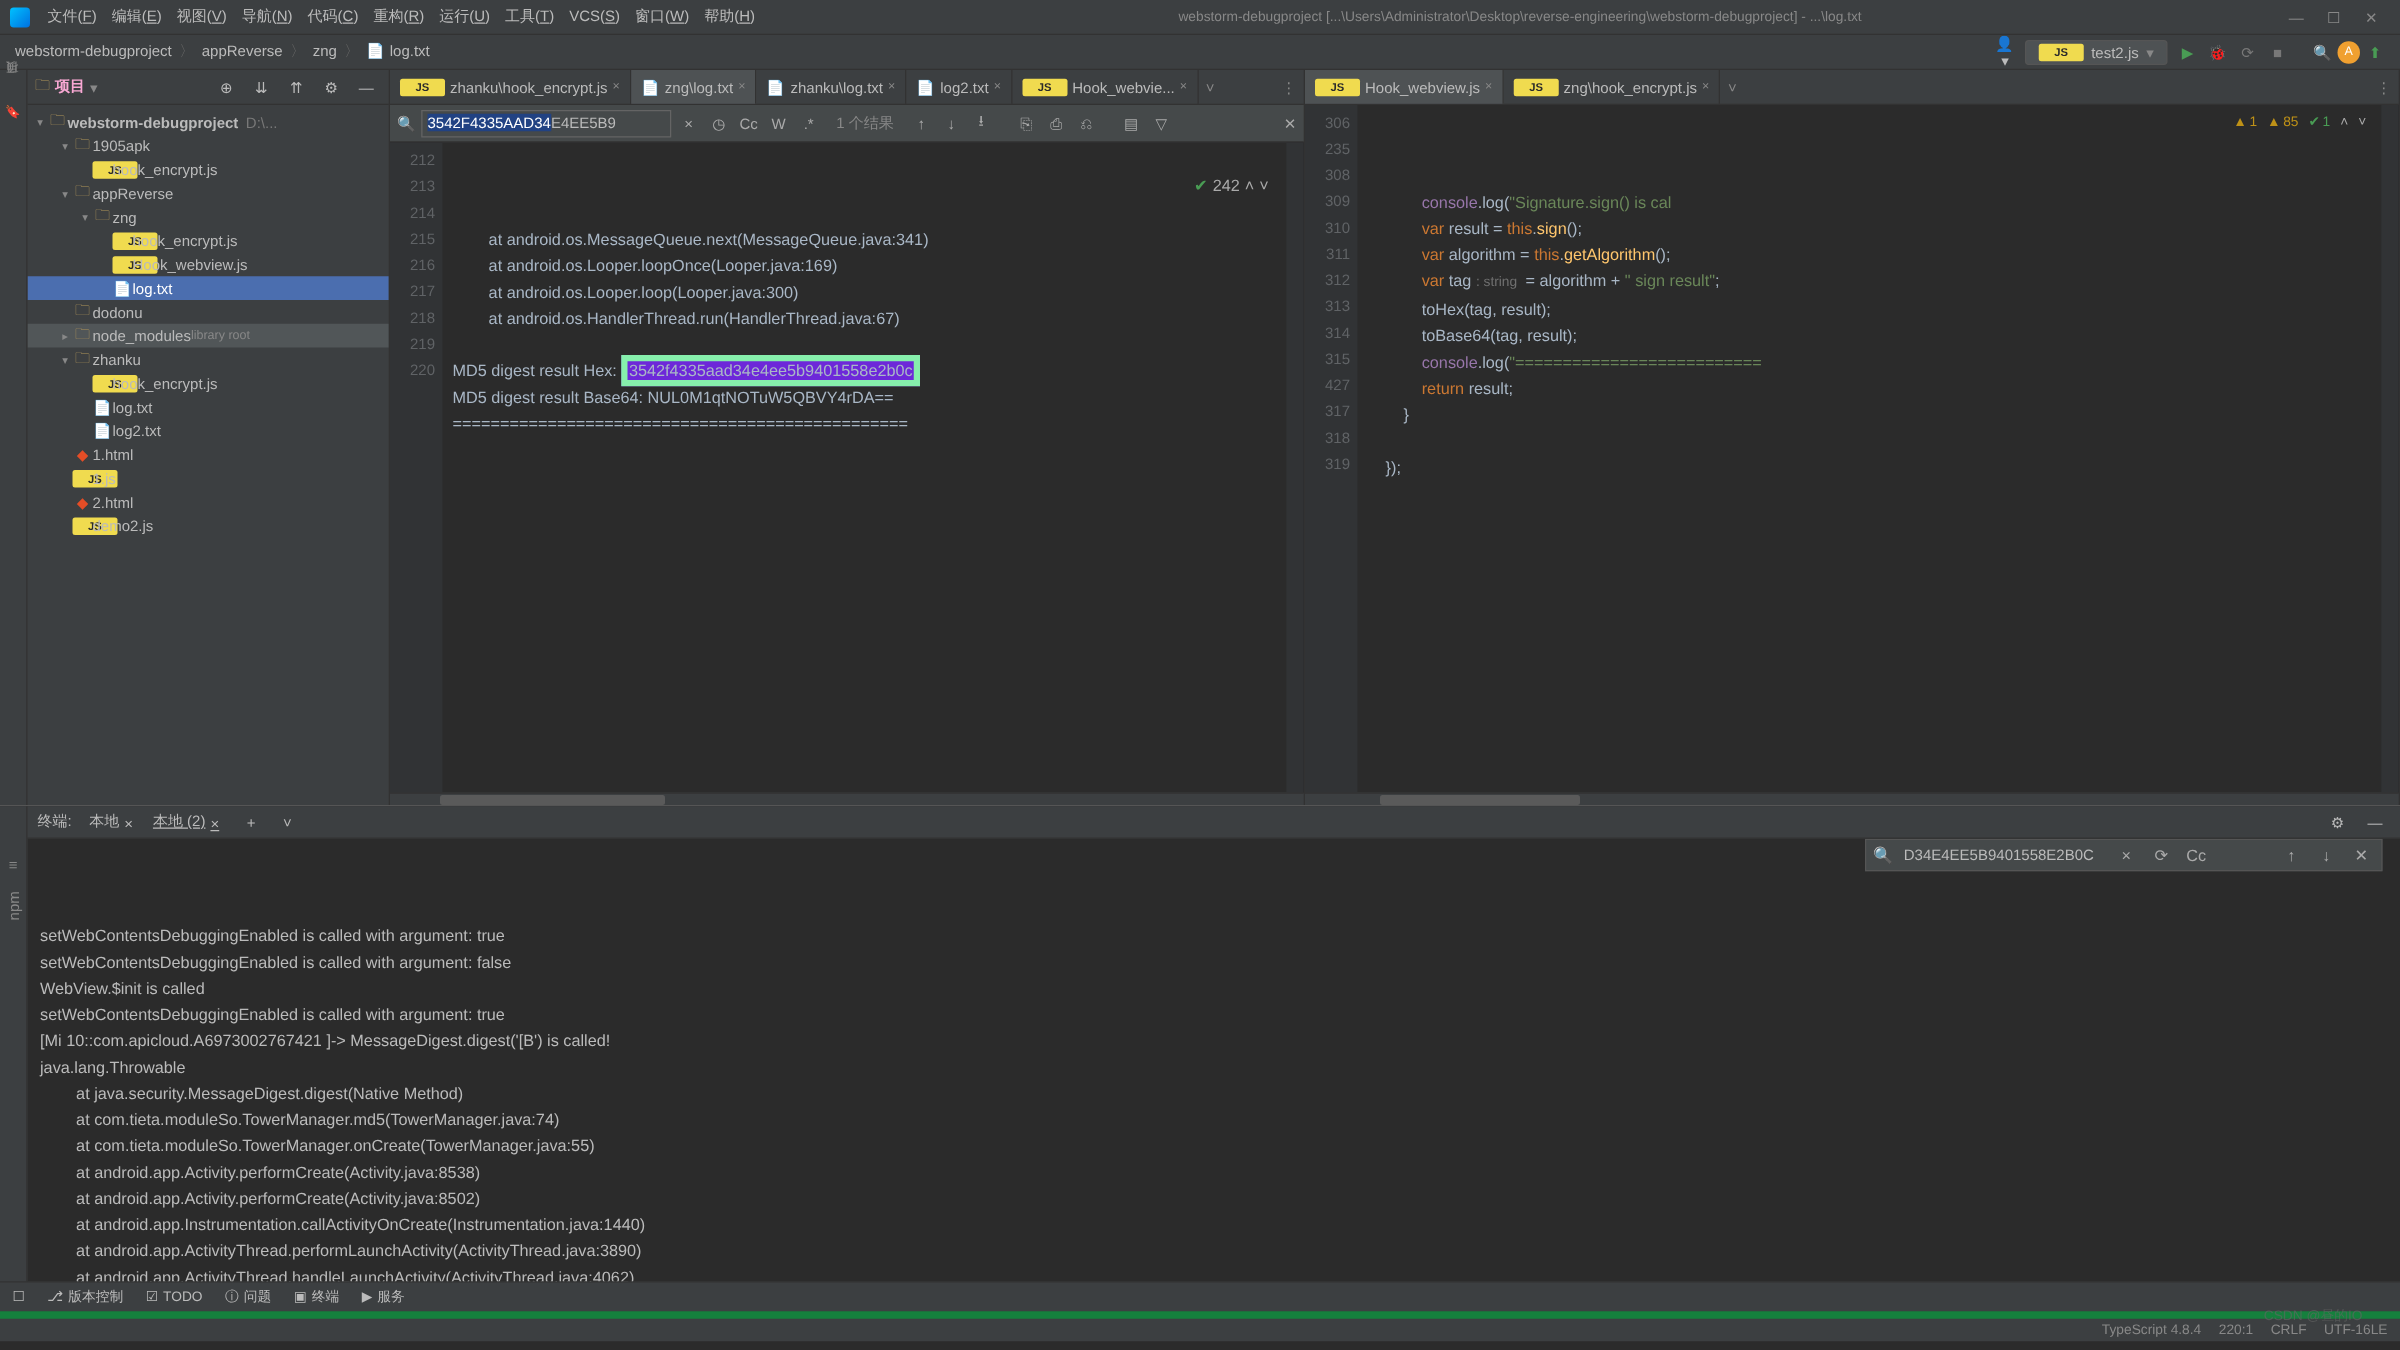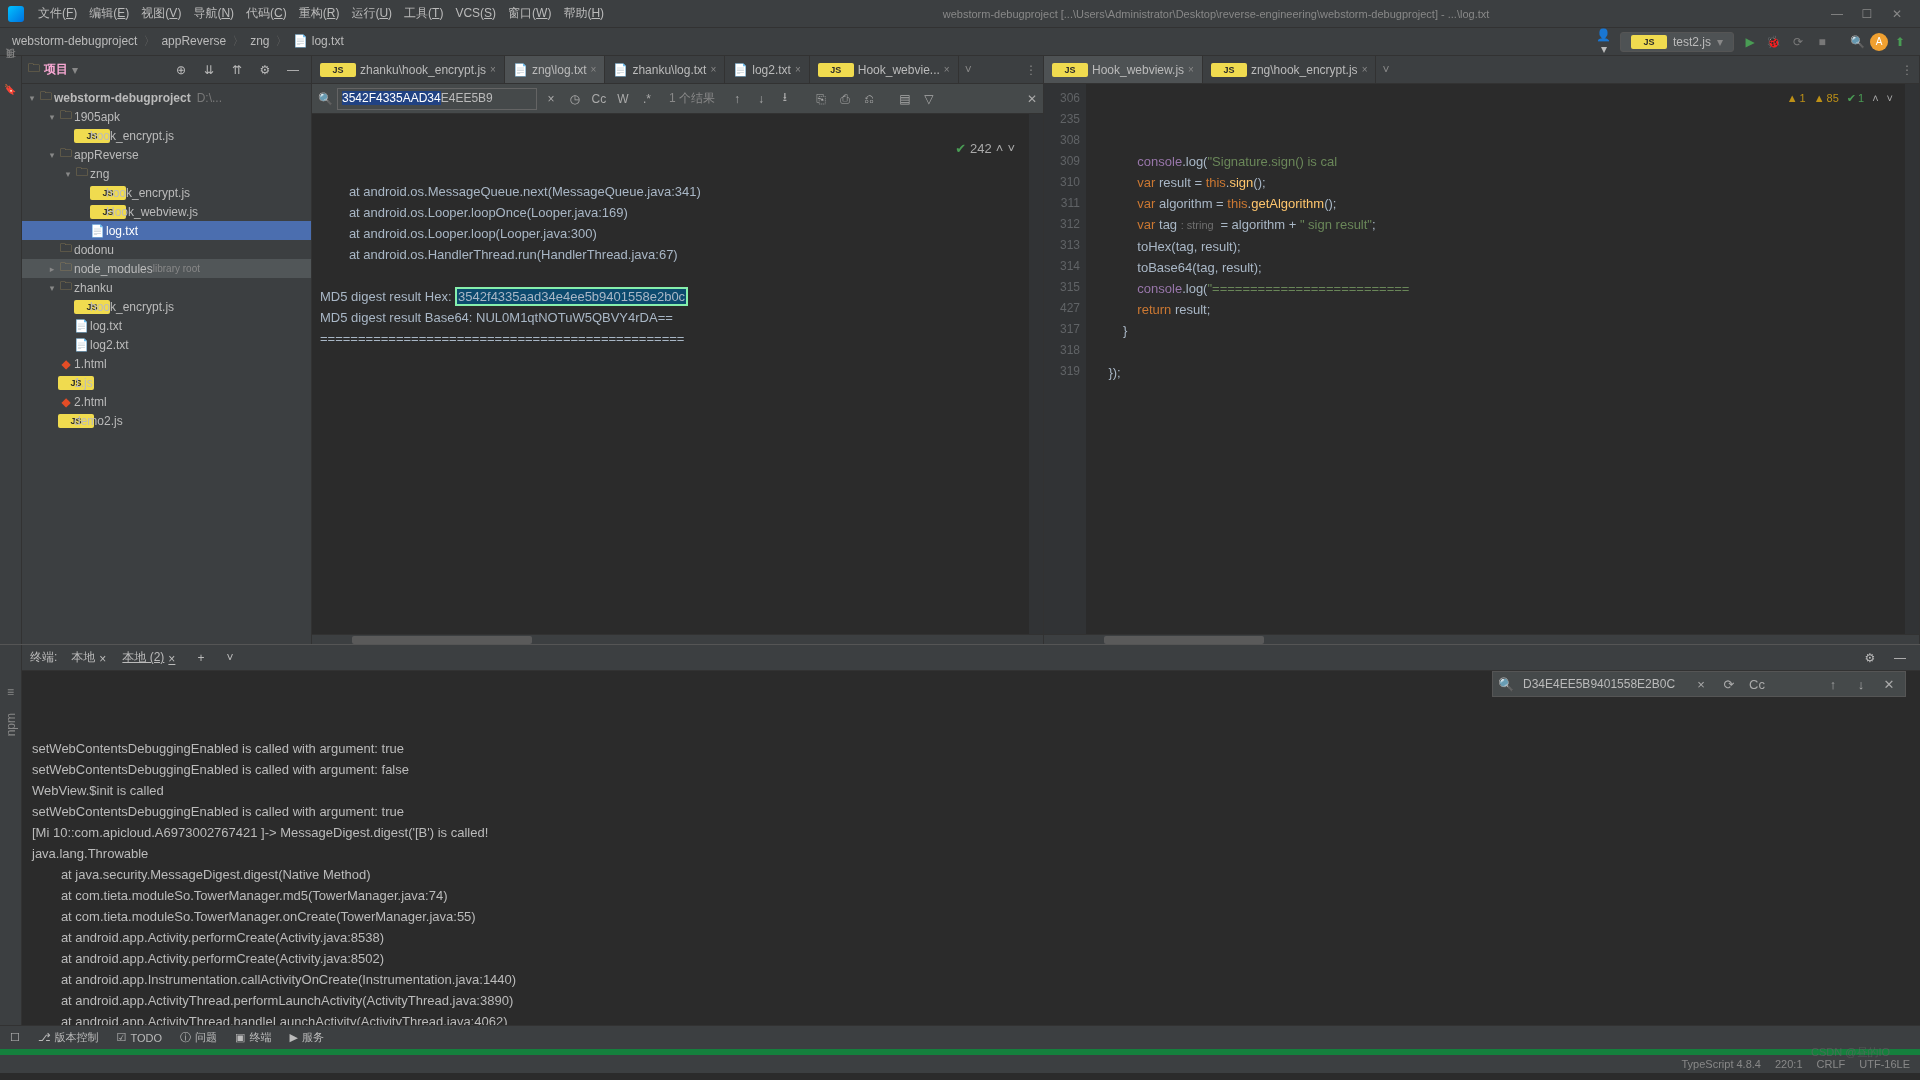--- a/index.html
+++ b/index.html
@@ -60,21 +60,21 @@
 .find-bar { height: 30px; background: #45494a; display:flex; align-items:center; padding: 0 6px; gap: 4px; border-bottom:1px solid #323232; }
 .find-input { flex: 0 0 200px; background:#45494a; border:1px solid #646464; padding:2px 18px 2px 4px; color:#bbb; height:22px; position:relative; }
 .find-input .seltext { background:#214283; color:#fff; }
 .find-results { color:#888; padding:0 8px; }
 .find-btn { width: 20px; text-align:center; color:#aaa; cursor:pointer; }
 .find-close { margin-left:auto; color:#aaa; cursor:pointer; }
 
 .editor-body { flex:1; display:flex; position:relative; background:#2b2b2b; overflow:hidden; }
 .gutter { width: 42px; background:#313335; color:#606366; text-align:right; padding: 4px 6px 0 0; font-size:12px; line-height:21px; }
 .code { flex:1; padding: 4px 0 0 8px; color:#a9b7c6; font-size:13px; line-height:21px; white-space:pre; position:relative; }
-.hl-match { border: 2px solid #86efac; background:#0c4a6e; padding:0 1px; }
+.hl-match { border: 5px solid #86efac; background:#6d28d9; padding:0 1px; }
 .code .orange { color:#cc7832; }
 .code .purple { color:#9876aa; }
 .code .green2 { color:#6a8759; }
 .code .cyan { color:#ffc66d; }
 .inl { color:#707070; font-size:11px; }
 .err-badge { position:absolute; top:4px; right:12px; display:flex; gap:8px; font-size:11px; }
 .err-badge span { display:flex; align-items:center; gap:2px; }
 .warn { color:#be9117; }
 .ok { color:#499c54; }
 .fold-badge { position:absolute; right: 14px; top: 24px; display:flex; align-items:center; gap:4px; color:#aaa; }
@@ -311,20 +311,31 @@
         <span style="width:8px"></span>
         <span class="find-btn">⎘</span>
         <span class="find-btn">⎙</span>
         <span class="find-btn">⎌</span>
         <span style="width:8px"></span>
         <span class="find-btn">▤</span>
         <span class="find-btn">▽</span>
         <span class="find-close">✕</span>
       </div>
       <div class="editor-body">
+        <div class="gutter mono" id="lgutter">
+            <div>212</div>
+            <div>213</div>
+            <div>214</div>
+            <div>215</div>
+            <div>216</div>
+            <div>217</div>
+            <div>218</div>
+            <div>219</div>
+            <div>220</div>
+          </div>
         <div class="code mono" id="lcode">
           <div class="fold-badge">
             <span class="ok">✔</span><span>242</span>
             <span style="color:#aaa">˄</span><span style="color:#aaa">˅</span>
           </div>
         <div>        at android.os.MessageQueue.next(MessageQueue.java:341)</div><div>        at android.os.Looper.loopOnce(Looper.java:169)</div><div>        at android.os.Looper.loop(Looper.java:300)</div><div>        at android.os.HandlerThread.run(HandlerThread.java:67)</div><div> </div><div>MD5 digest result Hex: <span class="hl-match">3542f4335aad34e4ee5b9401558e2b0c</span></div><div>MD5 digest result Base64: NUL0M1qtNOTuW5QBVY4rDA==</div><div>================================================</div><div> </div></div>
         <div class="minimap"></div>
       </div>
       <div class="hscroll">
           <div class="thumb" style="left:40px;width:180px"></div>

